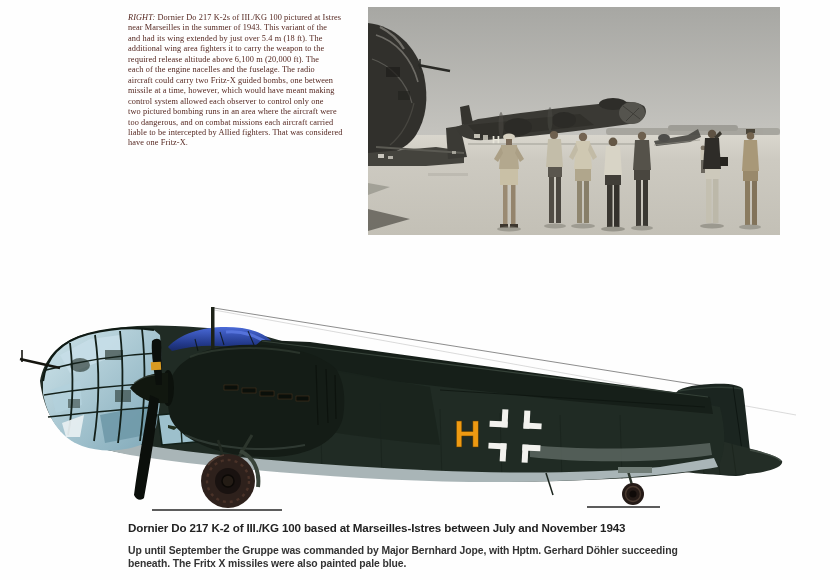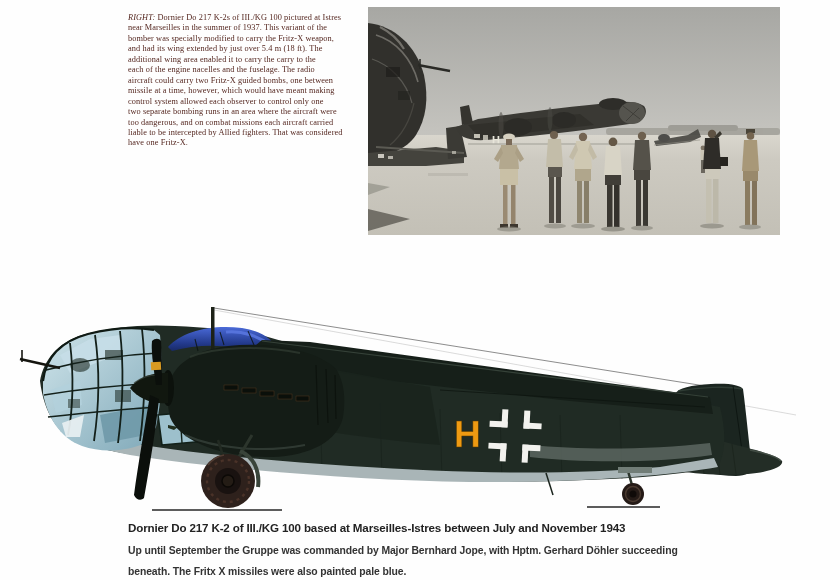--- a/index.html
+++ b/index.html
@@ -19,39 +19,39 @@
 
   
   .profile-wrap{position:absolute;left:10px;top:295px;width:790px;height:225px;}
 
   
   .bottom-caption{position:absolute;left:128px;top:521px;width:660px;color:#2b2b2b;
                   font-family:"Liberation Sans",sans-serif;}
   .bottom-caption .bc-title{font-size:11.6px;font-weight:700;letter-spacing:-0.15px;
                             white-space:nowrap;color:#222;margin-bottom:10px;}
   .bottom-caption .bc-line{font-size:10.4px;font-weight:700;letter-spacing:-0.1px;
-                           line-height:13.2px;white-space:nowrap;color:#333;margin-top:8px;}
+                           line-height:13.2px;white-space:nowrap;color:#333;}
 </style>
 </head>
 <body>
 
 <div class="page">
 
   <div class="side-caption">
     <div class="cap-line"><span class="lead">RIGHT:</span><span> Dornier Do 217 K-2s of III./KG 100 pictured at Istres</span></div>
     <div>
-        <div class="cap-line">near Marseilles in the summer of 1937. This variant of the</div>
-        <div class="cap-line">bomber was specially modified to carry the Fritz-X weapon,</div>
+        <div class="cap-line">near Marseilles in the summer of 1943. This variant of the</div>
         <div class="cap-line">and had its wing extended by just over 5.4 m (18 ft). The</div>
-        <div class="cap-line">additional wing area enabled it to carry the carry to the</div>
+        <div class="cap-line">additional wing area fighters it to carry the weapon to the</div>
+        <div class="cap-line">required release altitude above 6,100 m (20,000 ft). The</div>
         <div class="cap-line">each of the engine nacelles and the fuselage. The radio</div>
         <div class="cap-line">aircraft could carry two Fritz-X guided bombs, one between</div>
         <div class="cap-line">missile at a time, however, which would have meant making</div>
         <div class="cap-line">control system allowed each observer to control only one</div>
-        <div class="cap-line">two separate bombing runs in an area where the aircraft were</div>
+        <div class="cap-line">two pictured bombing runs in an area where the aircraft were</div>
         <div class="cap-line">too dangerous, and on combat missions each aircraft carried</div>
         <div class="cap-line">liable to be intercepted by Allied fighters. That was considered</div>
         <div class="cap-line">have one Fritz-X.</div>
       </div>
   </div>
 
   <div class="photo-wrap">
   <svg width="412" height="228" viewBox="0 0 412 228">
     <defs>
       <linearGradient id="sky" x1="0" y1="0" x2="0" y2="1">

